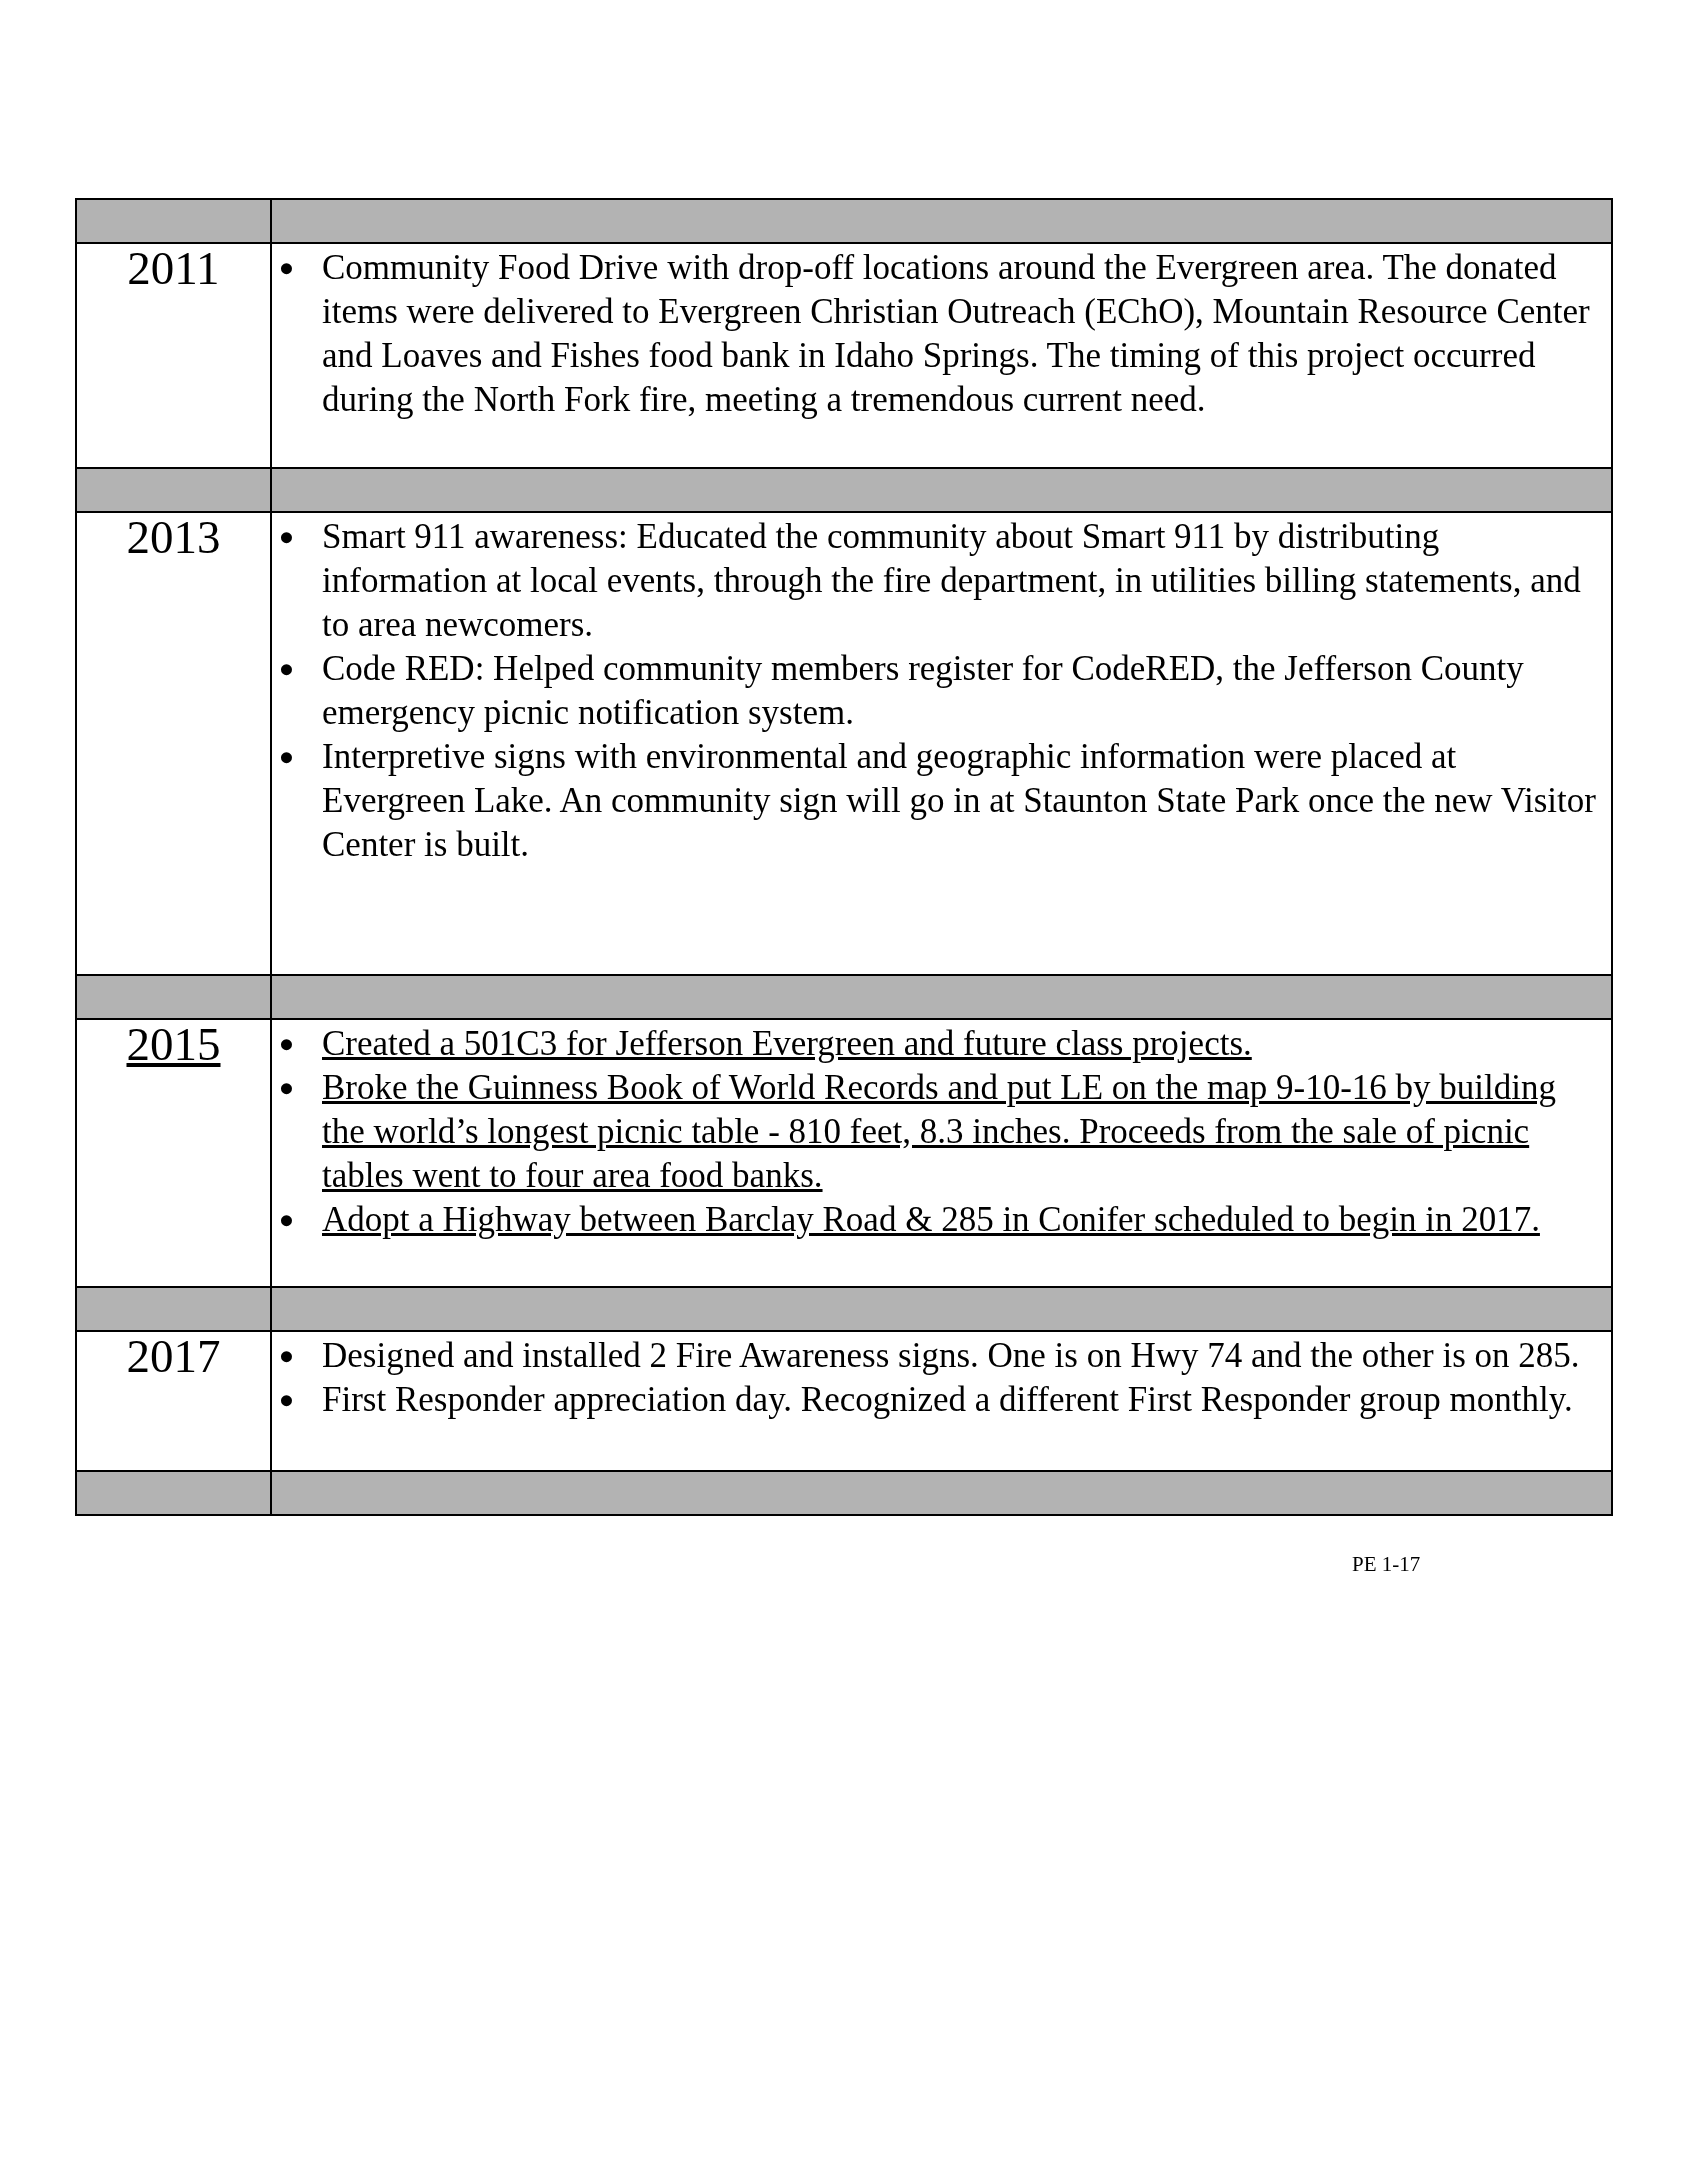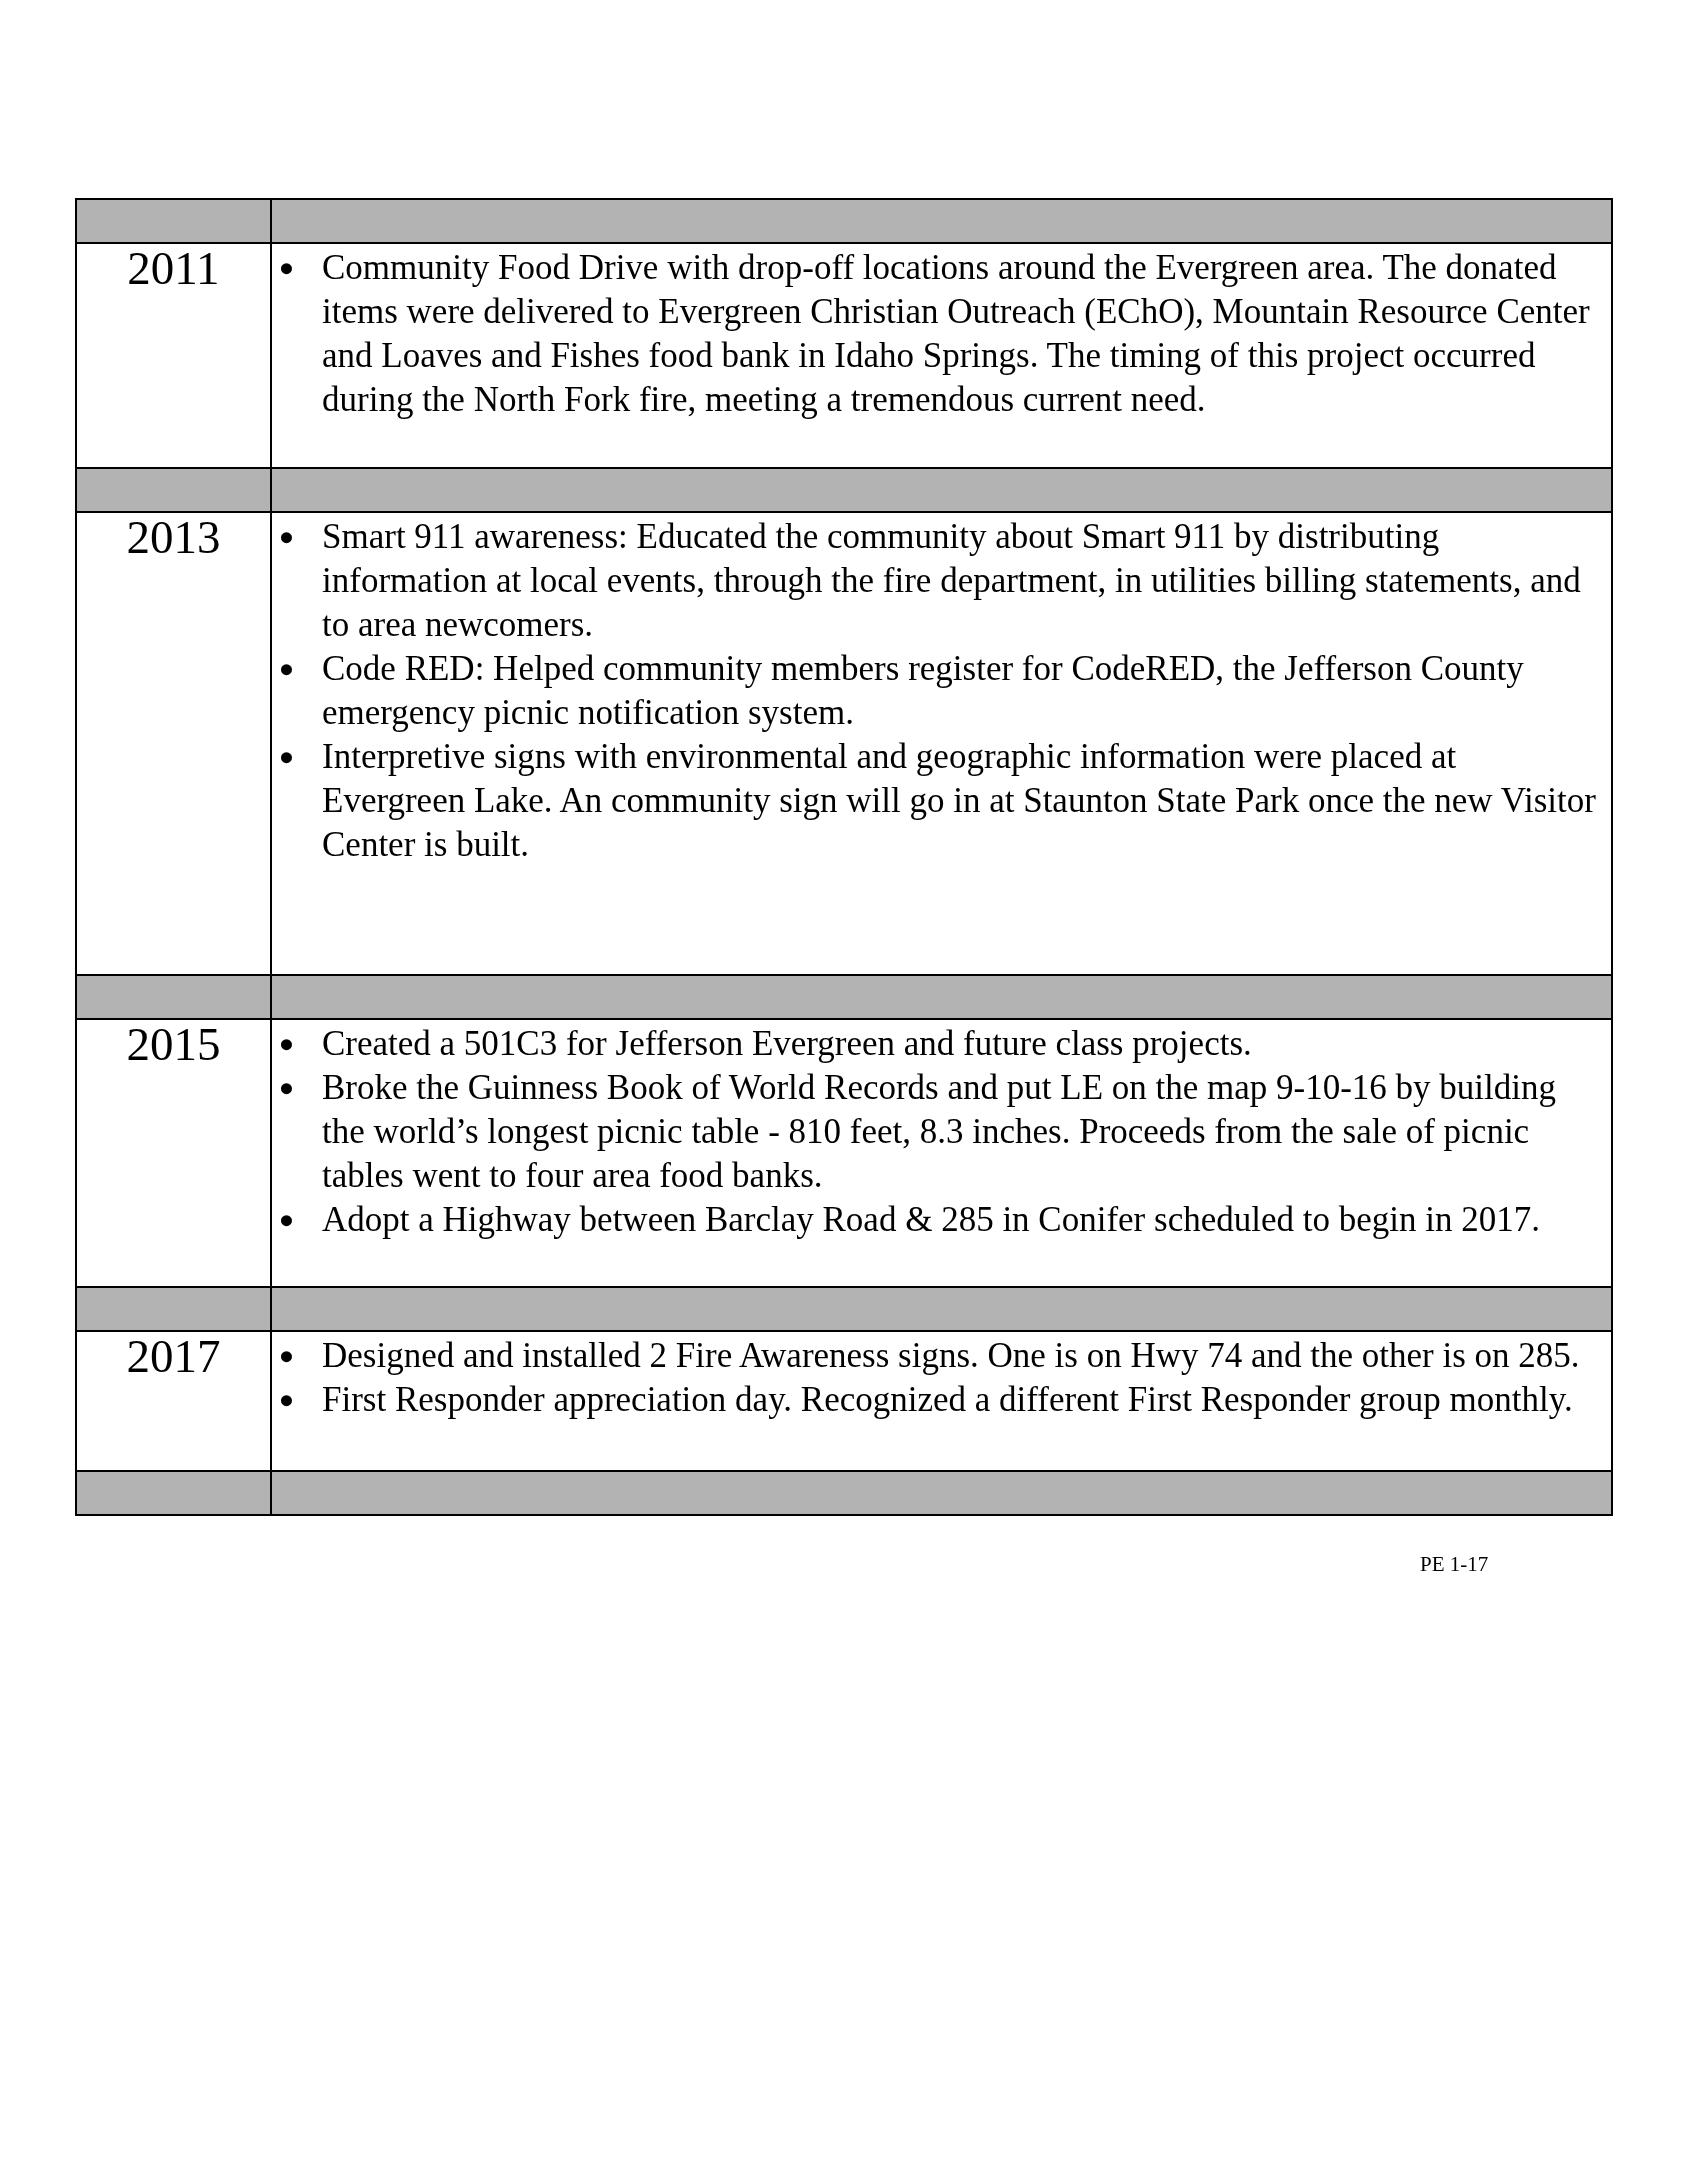--- a/index.html
+++ b/index.html
@@ -56,21 +56,21 @@
     }
     ul.bullets li .bullet {
       position: absolute;
       left: 6.8px;
       top: 0;
       font-size: 25.6px;
       line-height: 44px;
     }
     .footer-label {
       position: absolute;
-      left: 1420px;
+      left: 1352px;
       top: 1552px;
       font-size: 21px;
       line-height: 25.6px;
     }
   </style>
 </head>
 <body>
 
 <table class="page-table">
   <colgroup>
@@ -116,21 +116,21 @@
             <span>Interpretive signs with environmental and geographic information were placed at Evergreen Lake.  An community sign will go in at Staunton State Park once the new Visitor Center is built.</span>
           </li>
         </ul>
       </td>
     </tr>
 
     <tr class="gray-row">
       <td></td>
       <td></td>
     </tr>
-    <tr class="content-row" style="height:268px;">
+    <tr class="content-row" style="height:268px;text-decoration:underline;">
       <td class="year-cell">2015</td>
       <td class="desc-cell">
         <ul class="bullets">
           <li>
             <span class="bullet">●</span>
             <span>Created a 501C3 for Jefferson Evergreen and future class projects.</span>
           </li>
           <li>
             <span class="bullet">●</span>
             <span>Broke the Guinness Book of World Records and put LE on the map 9-10-16 by building the world’s longest picnic table - 810 feet, 8.3 inches.  Proceeds from the sale of picnic tables went to four area food banks.</span>

